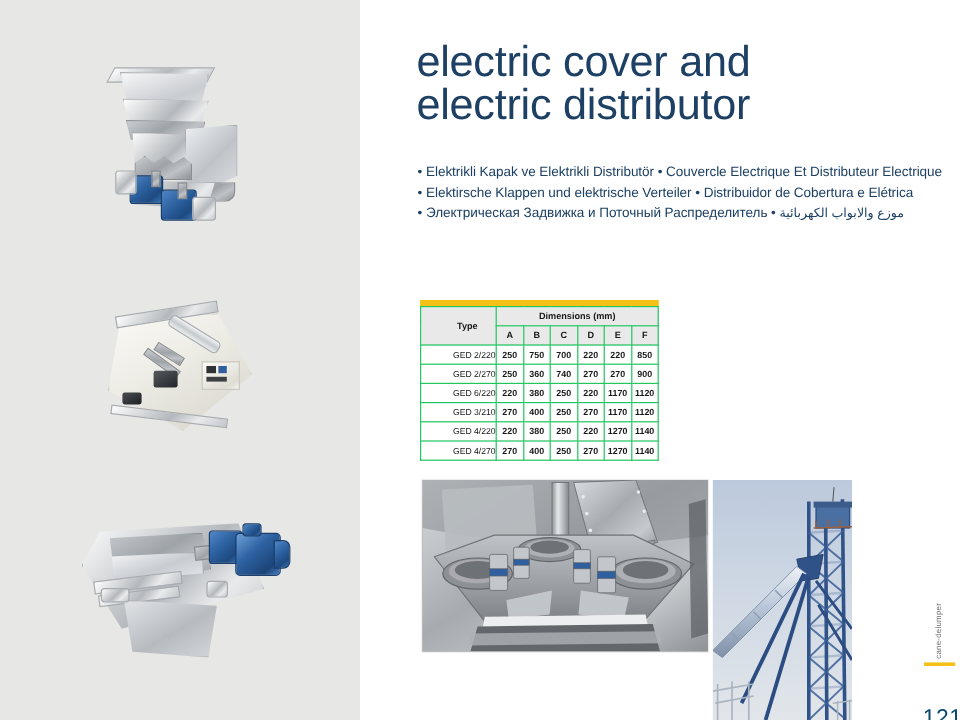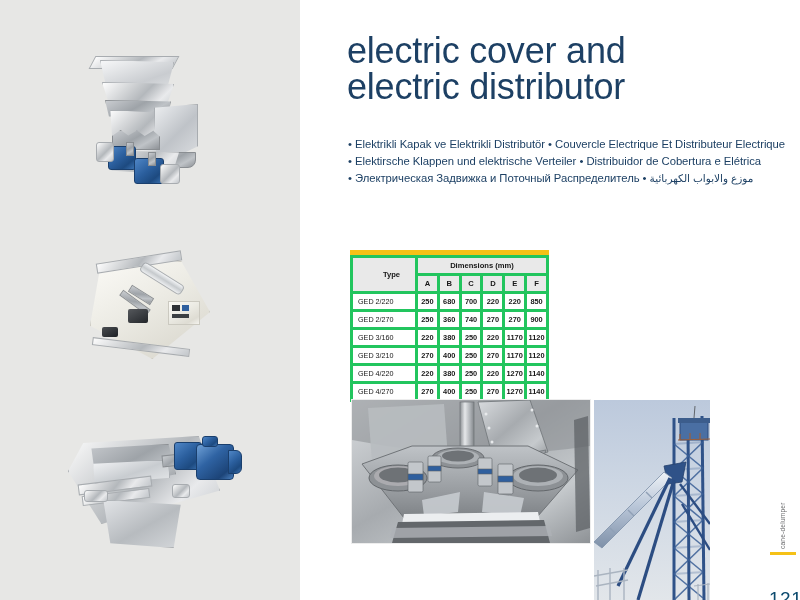--- a/index.html
+++ b/index.html
@@ -100,33 +100,33 @@
     width: 199px;
   }
   #dim-topbar { height: 5px; background: #f5c117; }
   table.dim {
     border-collapse: collapse;
     width: 199px;
     background: #ffffff;
     table-layout: fixed;
   }
   table.dim th, table.dim td {
-    border: 3px solid #22c55e;
+    border: 1px solid #22c55e;
     font-size: 7.4px;
     text-align: center;
     color: #171717;
     padding: 0;
     height: 15px;
     font-weight: bold;
     margin-left: 47px;
   }
   table.dim th.hdr-type  { width: 47px; background: #e9e9e9; font-size: 7.6px; padding-left: 15px; }
   table.dim th.hdr-dims  { background: #e9e9e9; font-size: 7.6px; }
   table.dim th.hdr-letter{ background: #e9e9e9; width: 25.3px; font-size: 7.6px; }
-  table.dim td.type-cell { text-align: left; padding-left: 5px; font-weight: normal; font-size: 7.2px; }
+  table.dim td.type-cell { text-align: right; padding-left: 5px; font-weight: normal; font-size: 7.2px; }
 
   
   #photo-rotary-interior {
     position: absolute;
     left: 352px; top: 400px;
     width: 238px; height: 143px;
     overflow: hidden;
     background: #9a9ea2;
     box-shadow: 0 0 0 1px #ededed;
   }
@@ -304,37 +304,37 @@
             <th class="hdr-letter">C</th>
             <th class="hdr-letter">D</th>
             <th class="hdr-letter">E</th>
             <th class="hdr-letter">F</th>
           </tr>
         </thead>
         <tbody>
           <tr>
             <td class="type-cell">GED 2/220</td>
             <td>250</td>
-            <td>680</td>
+            <td>750</td>
             <td>700</td>
             <td>220</td>
             <td>220</td>
             <td>850</td>
           </tr>
           <tr>
             <td class="type-cell">GED 2/270</td>
             <td>250</td>
             <td>360</td>
             <td>740</td>
             <td>270</td>
             <td>270</td>
             <td>900</td>
           </tr>
           <tr>
-            <td class="type-cell">GED 3/160</td>
+            <td class="type-cell">GED 6/220</td>
             <td>220</td>
             <td>380</td>
             <td>250</td>
             <td>220</td>
             <td>1170</td>
             <td>1120</td>
           </tr>
           <tr>
             <td class="type-cell">GED 3/210</td>
             <td>270</td>

